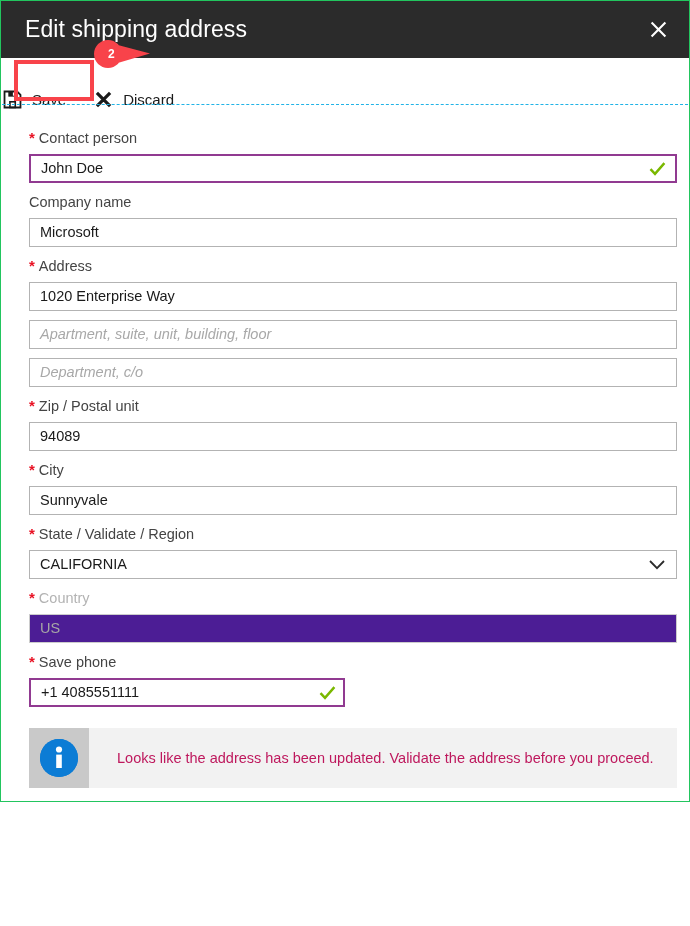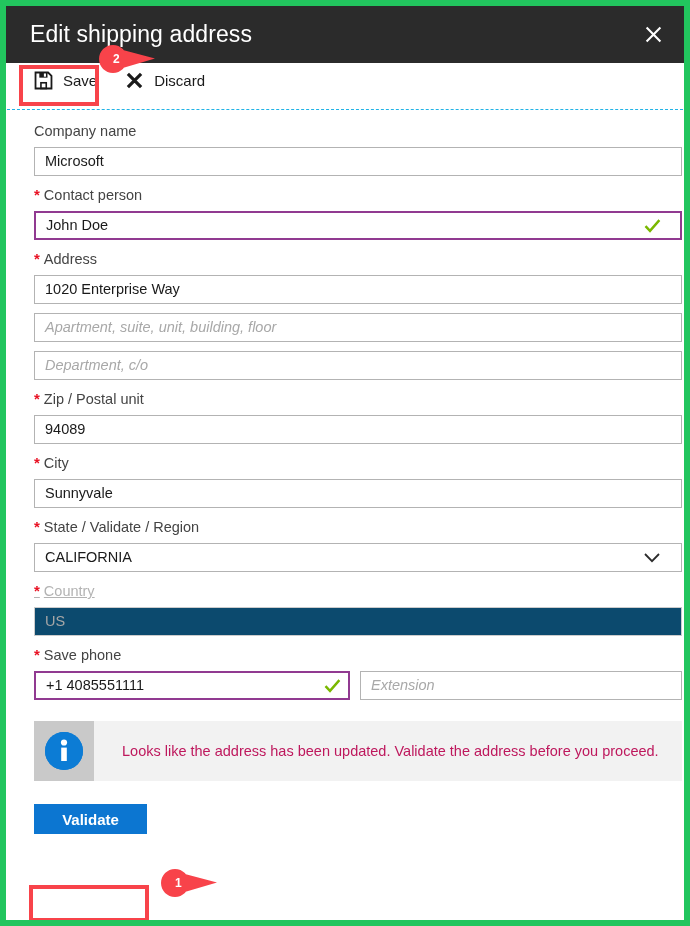--- a/index.html
+++ b/index.html
@@ -7,23 +7,23 @@
   html, body {
     width: 690px;
     height: 926px;
     background: #ffffff;
     font-family: "Liberation Sans", sans-serif;
   }
 
   .window {
     position: relative;
     width: 690px;
-    height: 926px;
+    height: 802px;
     background: #ffffff;
-    border: 6px solid #22c55e;
+    border: 1px solid #22c55e;
     overflow: hidden;
   }
 
   
   .titlebar {
     height: 57px;
     background: #2b2b2b;
     display: flex;
     align-items: center;
     padding: 0 14px 0 24px;
@@ -45,23 +45,23 @@
     justify-content: center;
     color: #ffffff;
   }
   .close-btn svg { display: block; }
 
   
   .commandbar {
     height: 46px;
     background: #ffffff;
     display: flex;
-    align-items: flex-start;
-    padding-left: 26px;
+    align-items: flex-end;
     position: relative;
+    margin-top: 12px;
   }
   .cmd-item {
     display: flex;
     align-items: center;
     height: 34px;
     margin-right: 26px;
     color: #1a1a1a;
     font-size: 15px;
   }
   .cmd-item .cmd-icon {
@@ -91,21 +91,21 @@
   .field { margin-bottom: 9px; }
 
   .flabel {
     font-size: 14.5px;
     color: #444444;
     line-height: 20px;
     margin-bottom: 6px;
     display: block;
     white-space: nowrap;
   }
-  .flabel.disabled { color: #b3b3b3; text-decoration: underline; }
+  .flabel.disabled { color: #b3b3b3; }
   .req {
     color: #e81123;
     font-weight: 700;
     margin-right: 4px;
     font-size: 15px;
   }
 
   .inputwrap { position: relative; }
 
   .inp {
@@ -118,21 +118,21 @@
     color: #1a1a1a;
     padding: 0 30px 0 10px;
     display: flex;
     align-items: center;
     line-height: 27px;
   }
   .inp.valid {
     border: 2px solid #913a91;
   }
   .inp.disabled {
-    background: #0c4a6e;
+    background: #4c1d95;
     border-color: #cccccc;
     color: #a6a6a6;
     text-align: right;
   }
   .inp.placeholder {
     color: #a8a8a8;
     font-style: italic;
   }
   .inp.select { padding-right: 48px; }
 
@@ -287,35 +287,35 @@
       </span>
       <span>Discard</span>
     </div>
   </div>
 
   <div class="dashed-rule"></div>
 
   <div class="form">
 
     <div class="field">
-      <span class="flabel">Company name</span>
-      <div class="inputwrap">
-        <div class="inp">Microsoft</div>
-      </div>
-    </div>
-
-    <div class="field">
       <span class="flabel"><span class="req">*</span><span>Contact person</span></span>
       <div class="inputwrap">
         <div class="inp valid">John Doe</div>
         <span class="check">
           <svg width="17" height="15" viewBox="0 0 17 15" aria-hidden="true">
             <path d="M1.5 7.6 L6 12.4 L15.4 1.6" stroke="currentColor" stroke-width="2.4" fill="none"></path>
           </svg>
         </span>
+      </div>
+    </div>
+
+    <div class="field">
+      <span class="flabel">Company name</span>
+      <div class="inputwrap">
+        <div class="inp">Microsoft</div>
       </div>
     </div>
 
     <div class="field">
       <span class="flabel"><span class="req">*</span><span>Address</span></span>
       <div class="inputwrap">
         <div class="inp">1020 Enterprise Way</div>
       </div>
     </div>
 
@@ -368,23 +368,20 @@
       <span class="flabel"><span class="req">*</span><span>Save phone</span></span>
       <div class="phone-row">
         <div class="inputwrap">
           <div class="inp phone valid">+1 4085551111</div>
           <span class="check">
             <svg width="17" height="15" viewBox="0 0 17 15" aria-hidden="true">
               <path d="M1.5 7.6 L6 12.4 L15.4 1.6" stroke="currentColor" stroke-width="2.4" fill="none"></path>
             </svg>
           </span>
         </div>
-        <div class="inputwrap">
-          <div class="inp ext placeholder">Extension</div>
-        </div>
       </div>
     </div>
 
   </div>
 
   <div class="banner">
     <div class="banner-icon-box">
       <span class="info-circle">
         <svg width="38" height="38" viewBox="0 0 38 38" aria-hidden="true">
           <circle cx="19" cy="19" r="19" fill="#0c7cd5"></circle>

